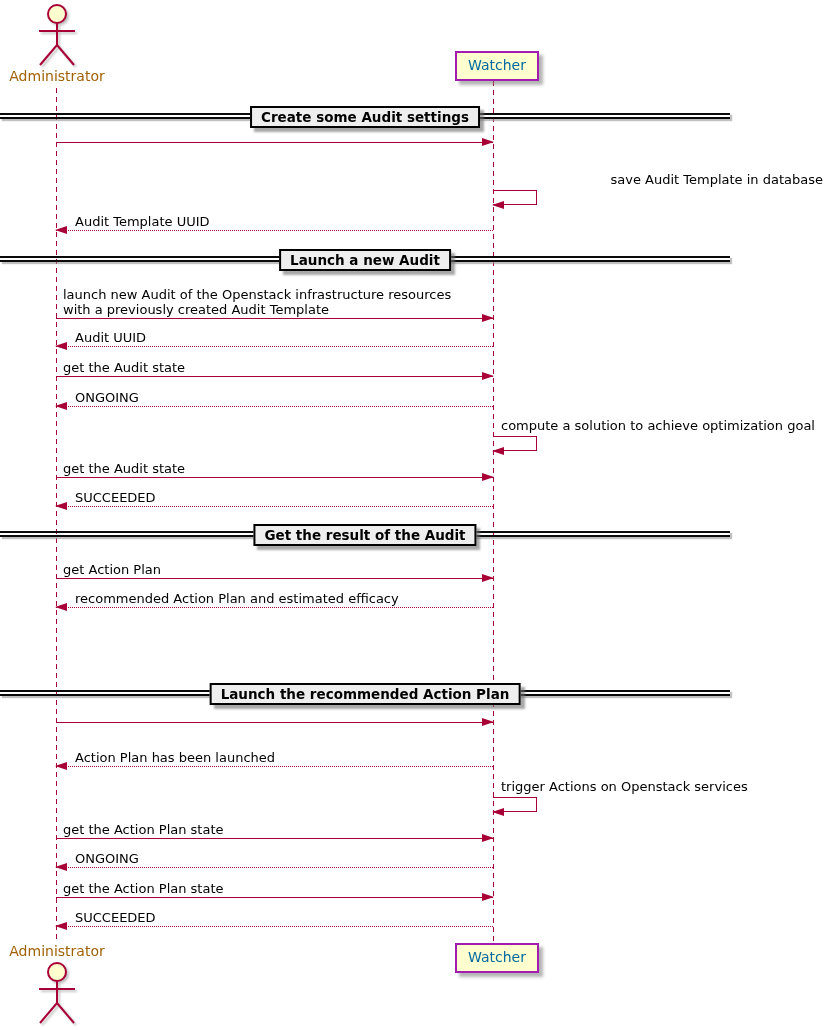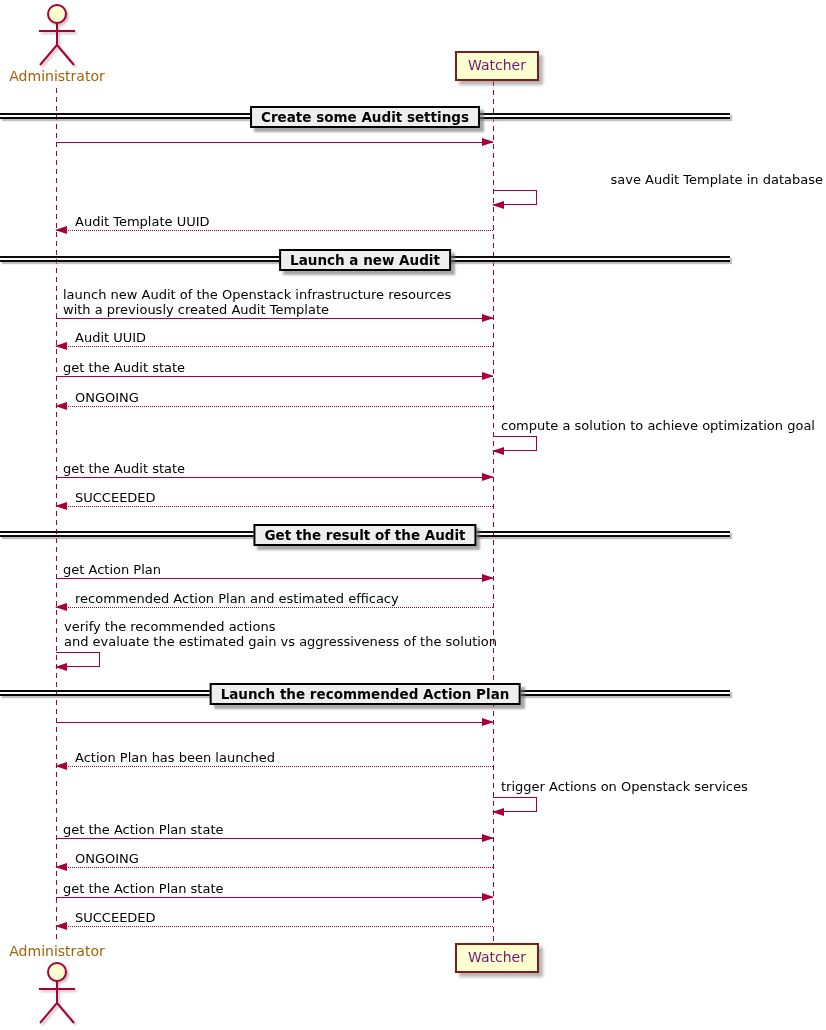--- a/index.html
+++ b/index.html
@@ -9,21 +9,21 @@
 
   
   .lifeline { position:absolute; width:1.5px;
     background:repeating-linear-gradient(to bottom,#A80036 0 5px,transparent 5px 9px); }
 
   
   .actor-svg { position:absolute; filter:drop-shadow(2.5px 2.5px 1px rgba(120,120,120,0.45)); }
   .actor-label { position:absolute; width:100px; text-align:center; font-size:14px; line-height:16px; color:#a16207; }
 
   
-  .participant { position:absolute; background:#FEFECE; border:2px solid #7f1d1d; color:#701a75;
+  .participant { position:absolute; background:#FEFECE; border:2px solid #a21caf; color:#0369a1;
     font-size:14px; line-height:19px; padding:3px 11px 4px; white-space:nowrap;
     box-shadow:4px 4px 3px rgba(120,120,120,0.55); }
 
   
   .divider { position:absolute; left:0; width:730px; height:22px; }
   .divider-lines { position:absolute; left:0; right:0; top:7px; height:6px;
     border-top:2px solid #0a0a0a; border-bottom:2px solid #0a0a0a;
     box-shadow:2px 2px 1px rgba(150,150,150,0.6); }
   .divider-box { position:absolute; left:50%; top:0; transform:translateX(-50%);
     background:#EEEEEE; border:2px solid #000; box-shadow:4px 4px 2px rgba(110,110,110,0.6);
@@ -149,27 +149,20 @@
     <div class="arrow">
         <span class="head right"></span>
       </div>
   </div>
   <div class="msg return" style="top:591px;">
     <div class="txt">recommended Action Plan and estimated efficacy</div>
     <div class="arrow dotted">
         <span class="head left"></span>
       </div>
   </div>
-  <div class="msg self at-admin" style="top:619px;">
-    <div class="txt">verify the recommended actions
-and evaluate the estimated gain vs aggressiveness of the solution</div>
-    <div class="loop">
-        <span class="head"></span>
-      </div>
-  </div>
 
   <div class="msg call" style="top:722px;">
     <div class="arrow">
         <span class="head right"></span>
       </div>
   </div>
   <div class="msg return" style="top:750px;">
     <div class="txt">Action Plan has been launched</div>
     <div class="arrow dotted">
         <span class="head left"></span>

